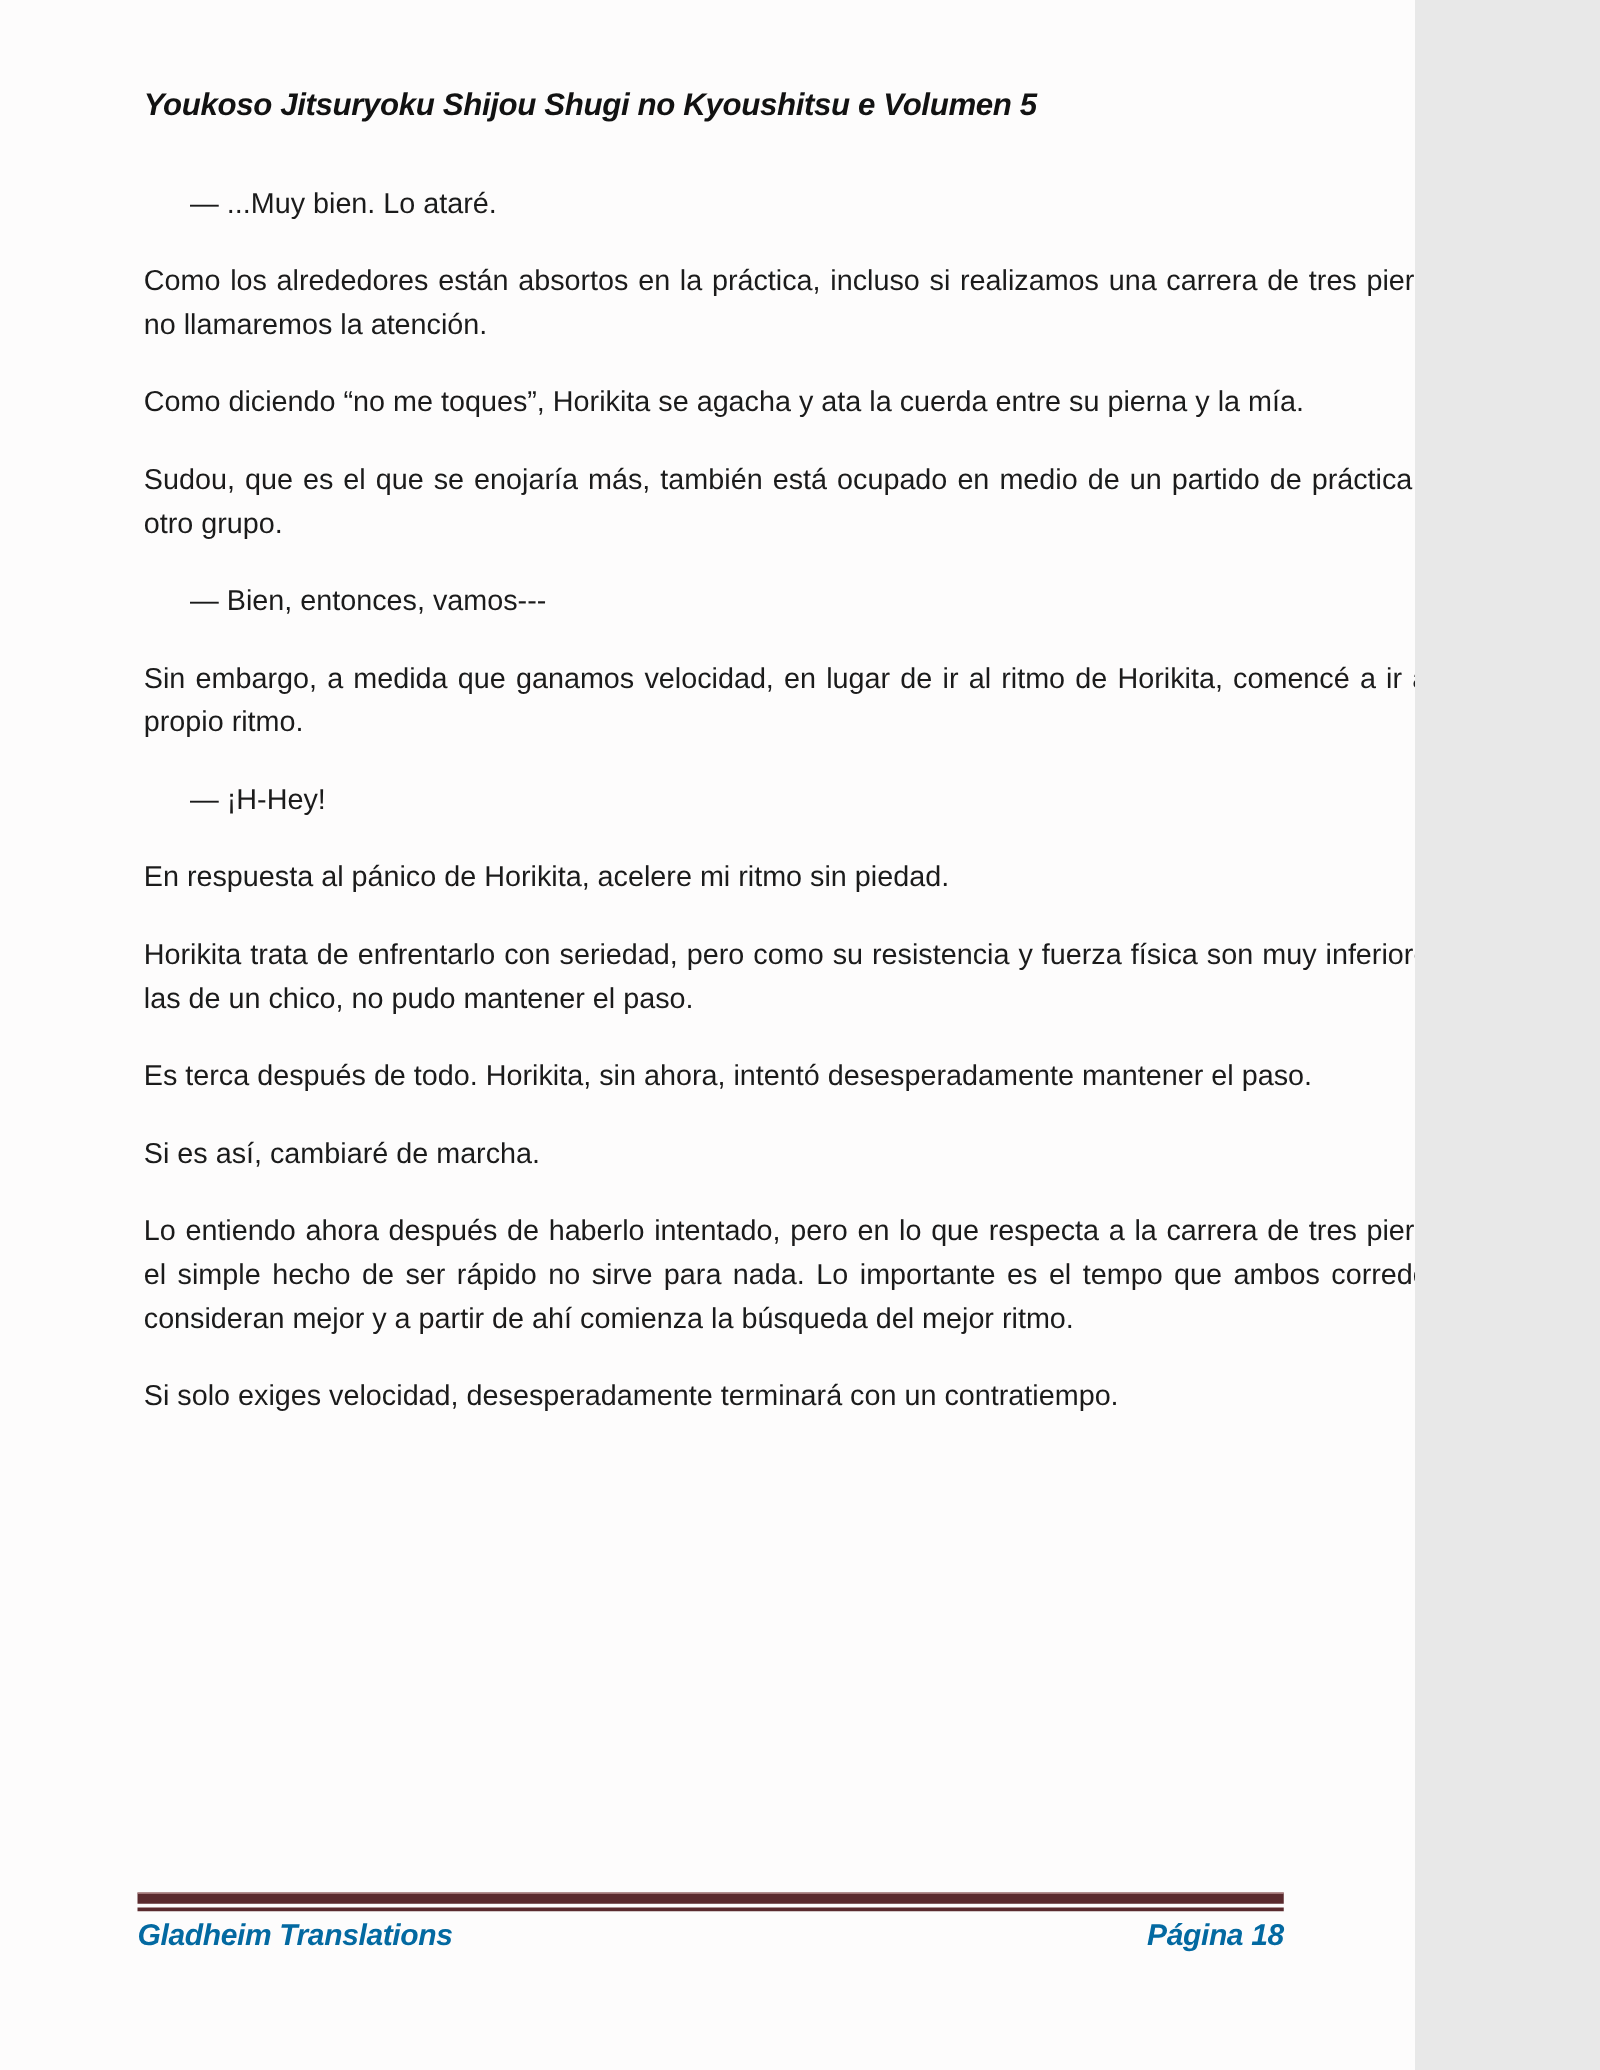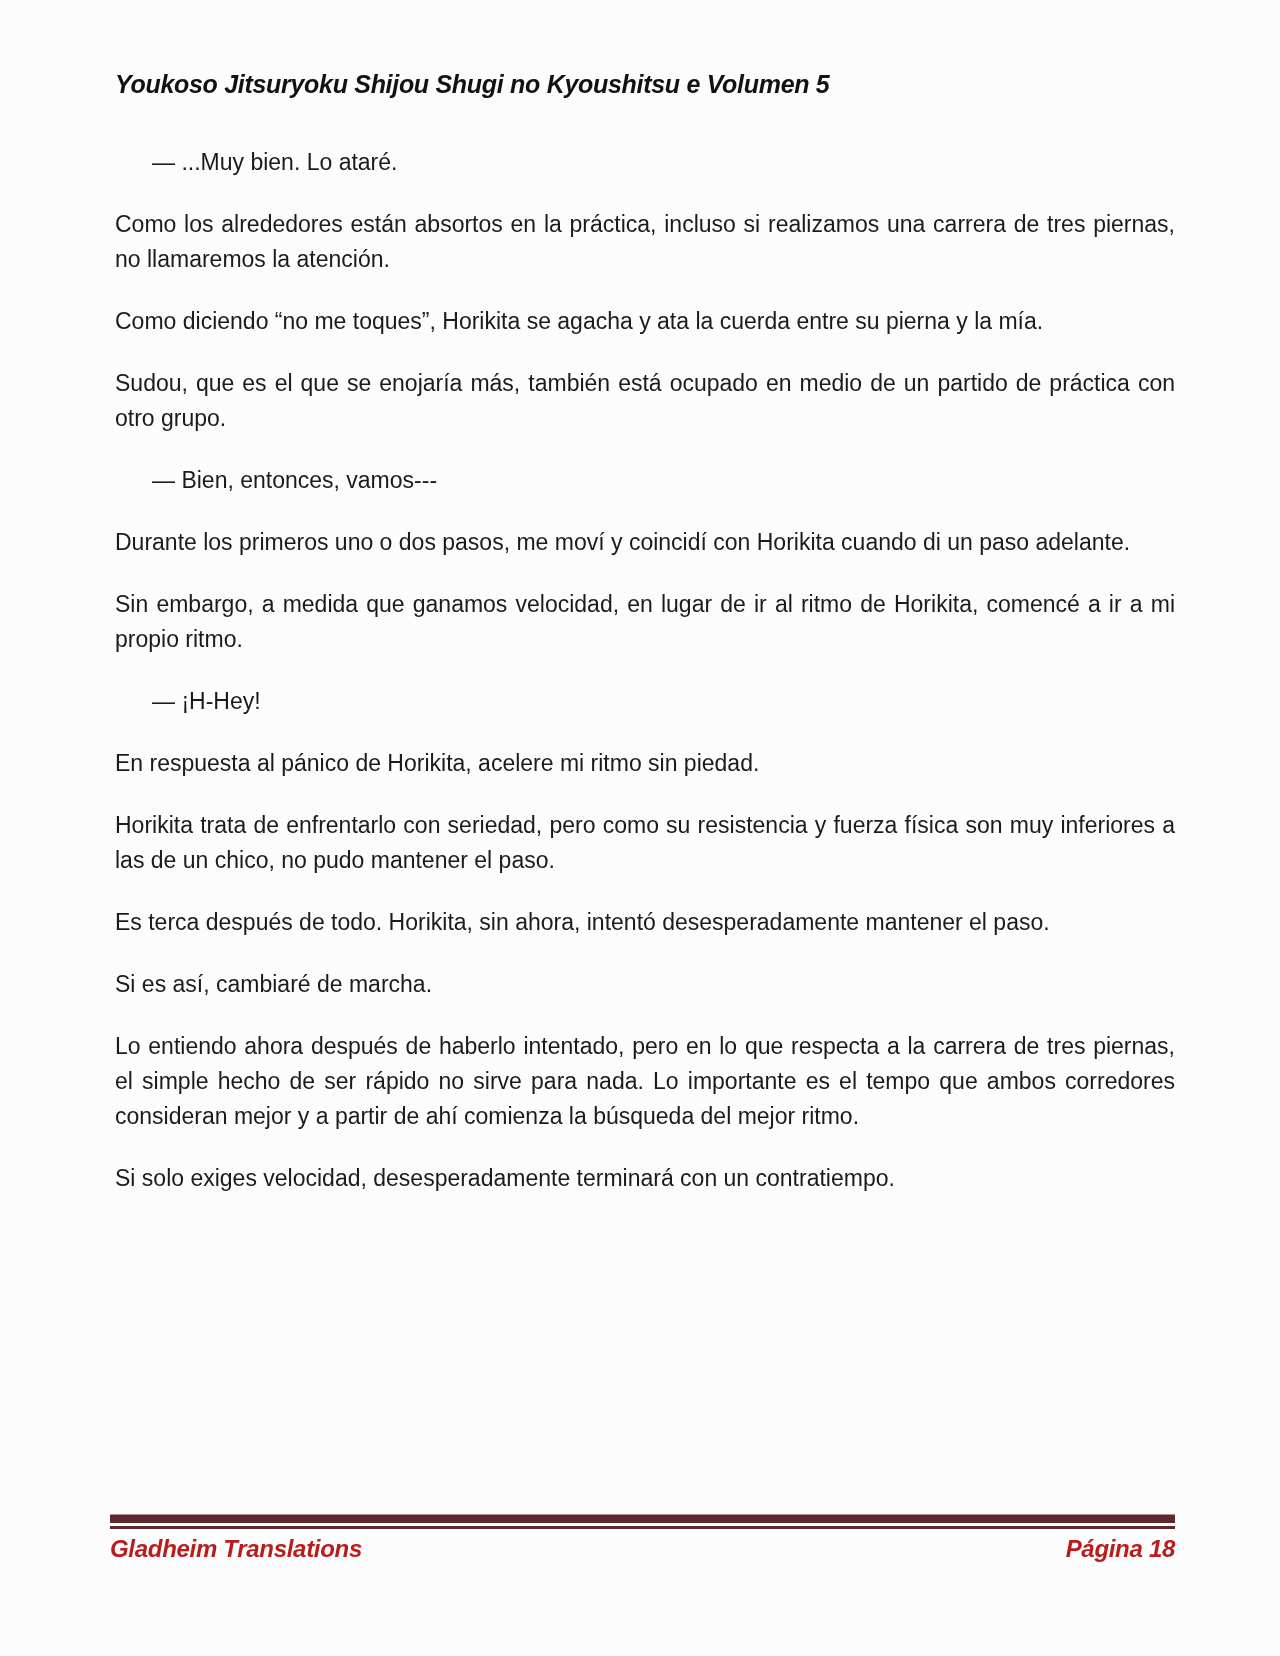--- a/index.html
+++ b/index.html
@@ -2,21 +2,21 @@
 <html><head>
 <meta charset="utf-8">
 <style>
   html, body {
     margin: 0;
     padding: 0;
     background: #e8e8e8;
   }
   .page {
     position: relative;
-    width: 1280px;
+    width: 1132px;
     height: 1656px;
     background: #fdfcfc;
     font-family: "Liberation Sans", sans-serif;
     color: #1b1b1b;
     overflow: hidden;
     box-sizing: border-box;
   }
   .content-area {
     position: absolute;
     left: 115px;
@@ -71,38 +71,37 @@
   }
   .footer-row {
     display: flex;
     justify-content: space-between;
     align-items: baseline;
     margin-top: 6px;
     font-size: 24px;
     font-weight: bold;
     font-style: italic;
     letter-spacing: -0.3px;
-    color: #b91c1c;
+    color: #0369a1;
   }
 </style>
 </head>
 <body>
 
 <div class="page">
 
   <div class="content-area">
     <h1 class="doc-header">Youkoso Jitsuryoku Shijou Shugi no Kyoushitsu e Volumen 5</h1>
 
     <div id="paragraph-container">
         <p class="para dialogue"><span class="dash">— </span>...Muy bien. Lo ataré.</p>
         <p class="para">Como los alrededores están absortos en la práctica, incluso si realizamos una carrera de tres piernas, no llamaremos la atención.</p>
         <p class="para">Como diciendo “no me toques”, Horikita se agacha y ata la cuerda entre su pierna y la mía.</p>
         <p class="para">Sudou, que es el que se enojaría más, también está ocupado en medio de un partido de práctica con otro grupo.</p>
         <p class="para dialogue"><span class="dash">— </span>Bien, entonces, vamos---</p>
-        <p class="para">Durante los primeros uno o dos pasos, me moví y coincidí con Horikita cuando di un paso adelante.</p>
         <p class="para">Sin embargo, a medida que ganamos velocidad, en lugar de ir al ritmo de Horikita, comencé a ir a mi propio ritmo.</p>
         <p class="para dialogue"><span class="dash">— </span>¡H-Hey!</p>
         <p class="para">En respuesta al pánico de Horikita, acelere mi ritmo sin piedad.</p>
         <p class="para">Horikita trata de enfrentarlo con seriedad, pero como su resistencia y fuerza física son muy inferiores a las de un chico, no pudo mantener el paso.</p>
         <p class="para">Es terca después de todo. Horikita, sin ahora, intentó desesperadamente mantener el paso.</p>
         <p class="para">Si es así, cambiaré de marcha.</p>
         <p class="para">Lo entiendo ahora después de haberlo intentado, pero en lo que respecta a la carrera de tres piernas, el simple hecho de ser rápido no sirve para nada. Lo importante es el tempo que ambos corredores consideran mejor y a partir de ahí comienza la búsqueda del mejor ritmo.</p>
         <p class="para">Si solo exiges velocidad, desesperadamente terminará con un contratiempo.</p>
       </div>
   </div>

